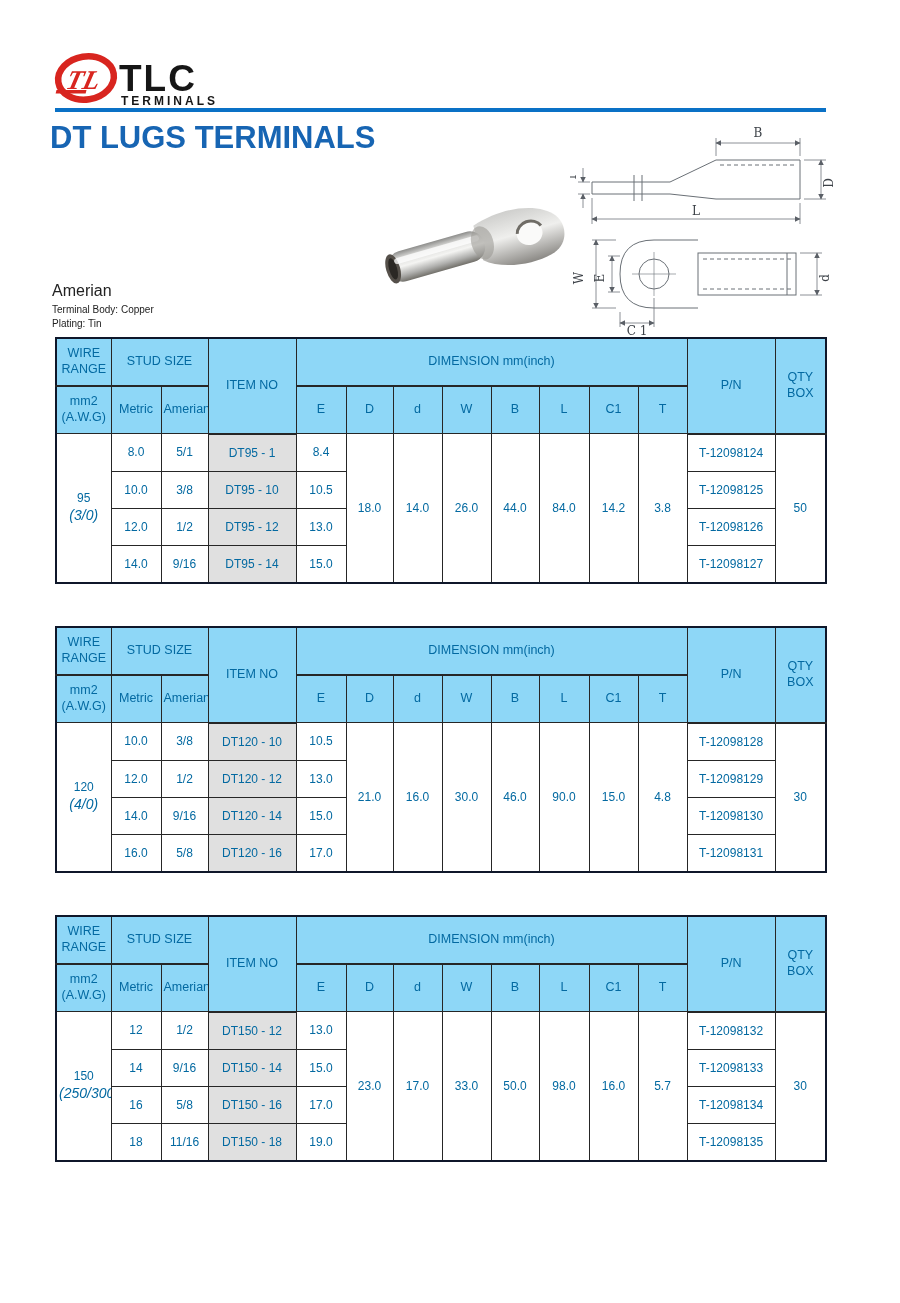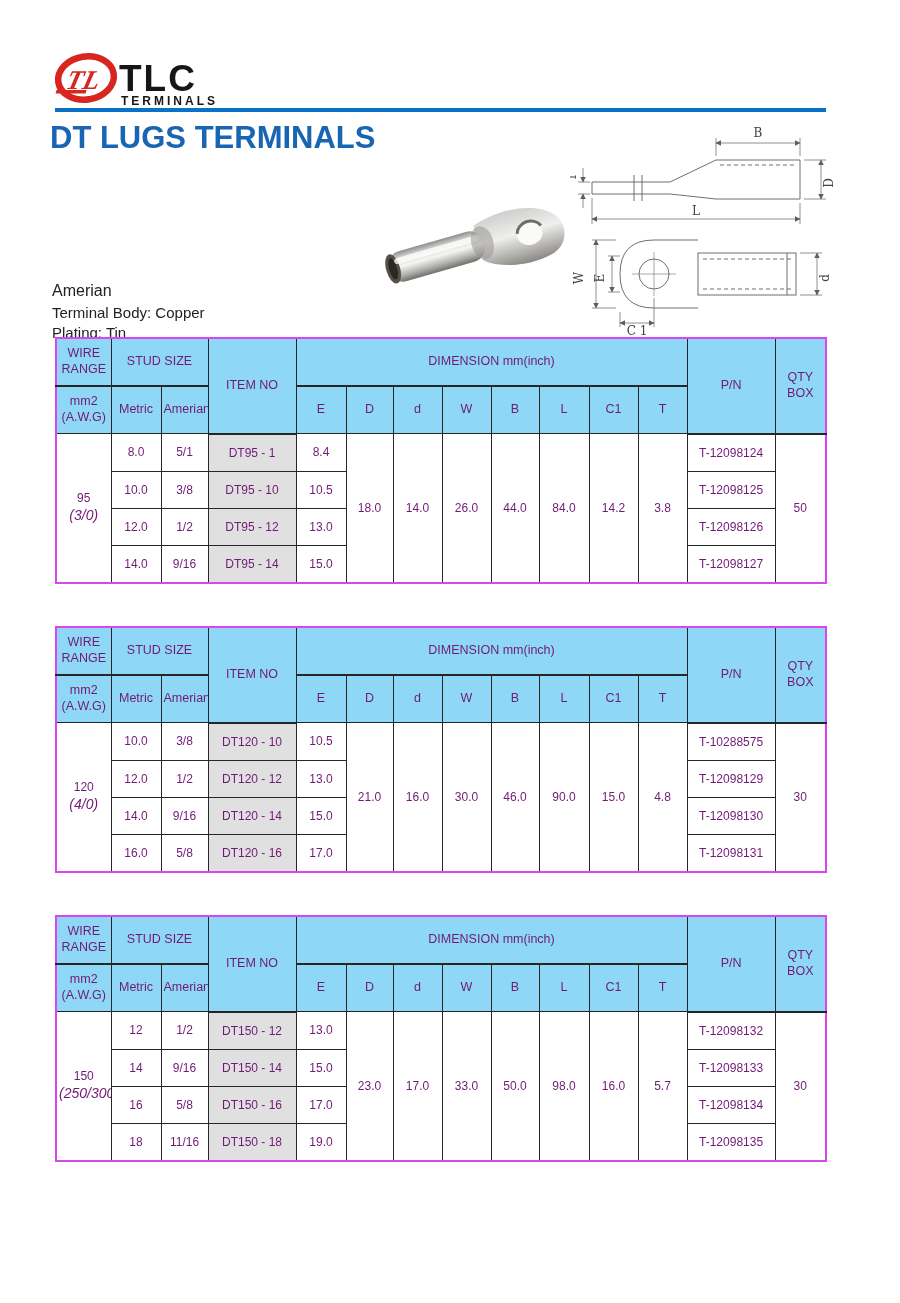--- a/index.html
+++ b/index.html
@@ -7,27 +7,27 @@
         font-family:"Liberation Sans",sans-serif;color:#1b1b1b;}
   
   .logo{position:absolute;left:53px;top:48px;}
   .header-title{position:absolute;top:76px;left:400px;width:426px;text-align:right;
         font-size:25px;color:#2e2e2e;letter-spacing:0.5px;}
   .header-rule{position:absolute;left:55px;top:108px;width:771px;height:4px;background:#0a71c6;}
   .doc-title{position:absolute;left:50px;top:120px;font-size:31px;font-weight:600;color:#1765b3;}
   
   .material{position:absolute;left:52px;top:282px;}
   .material .m-head{font-size:16px;font-weight:500;color:#222;margin:0 0 4px 0;}
-  .material .m-line{font-size:15px;color:#222;margin:0 0 3px 0;}
+  .material .m-line{font-size:10px;color:#222;margin:0 0 3px 0;}
   
   .photo{position:absolute;left:378px;top:183px;}
   .diagram{position:absolute;left:570px;top:122px;}
   
   .spec{position:absolute;left:55px;width:771px;border-collapse:collapse;table-layout:fixed;
-        border:2px solid #d946ef;text-align:center;font-size:12px;color:#701a75;}
+        border:2px solid #0f172a;text-align:center;font-size:12px;color:#0369a1;}
   .spec th,.spec td{border:1px solid #262626;padding:0 2px;font-weight:normal;overflow:hidden;}
   .spec thead th{background:#8ed7f7;height:46px;font-size:12.5px;line-height:1.25;}
   .spec thead tr:first-child th{border-bottom-width:2px;}
   .spec tbody td{height:36px;background:#fff;}
   .spec td.item{background:#e0e0e0;}
   .wr-main,.wr-sub{display:block;line-height:1.35;}
   .wr-sub{white-space:nowrap;font-size:14px;font-style:italic;}
   .t1{top:337px;} .t2{top:626px;} .t3{top:915px;}
 </style>
 </head>
@@ -284,21 +284,21 @@
         <td>3/8</td>
         <td class="item">DT120 - 10</td>
         <td>10.5</td>
         <td rowspan="4">21.0</td>
         <td rowspan="4">16.0</td>
         <td rowspan="4">30.0</td>
         <td rowspan="4">46.0</td>
         <td rowspan="4">90.0</td>
         <td rowspan="4">15.0</td>
         <td rowspan="4">4.8</td>
-        <td>T-10288575</td>
+        <td>T-12098128</td>
         <td rowspan="4">30</td>
       </tr>
       <tr>
         <td>12.0</td>
         <td>1/2</td>
         <td class="item">DT120 - 12</td>
         <td>13.0</td>
         <td>T-12098129</td>
       </tr>
       <tr>

